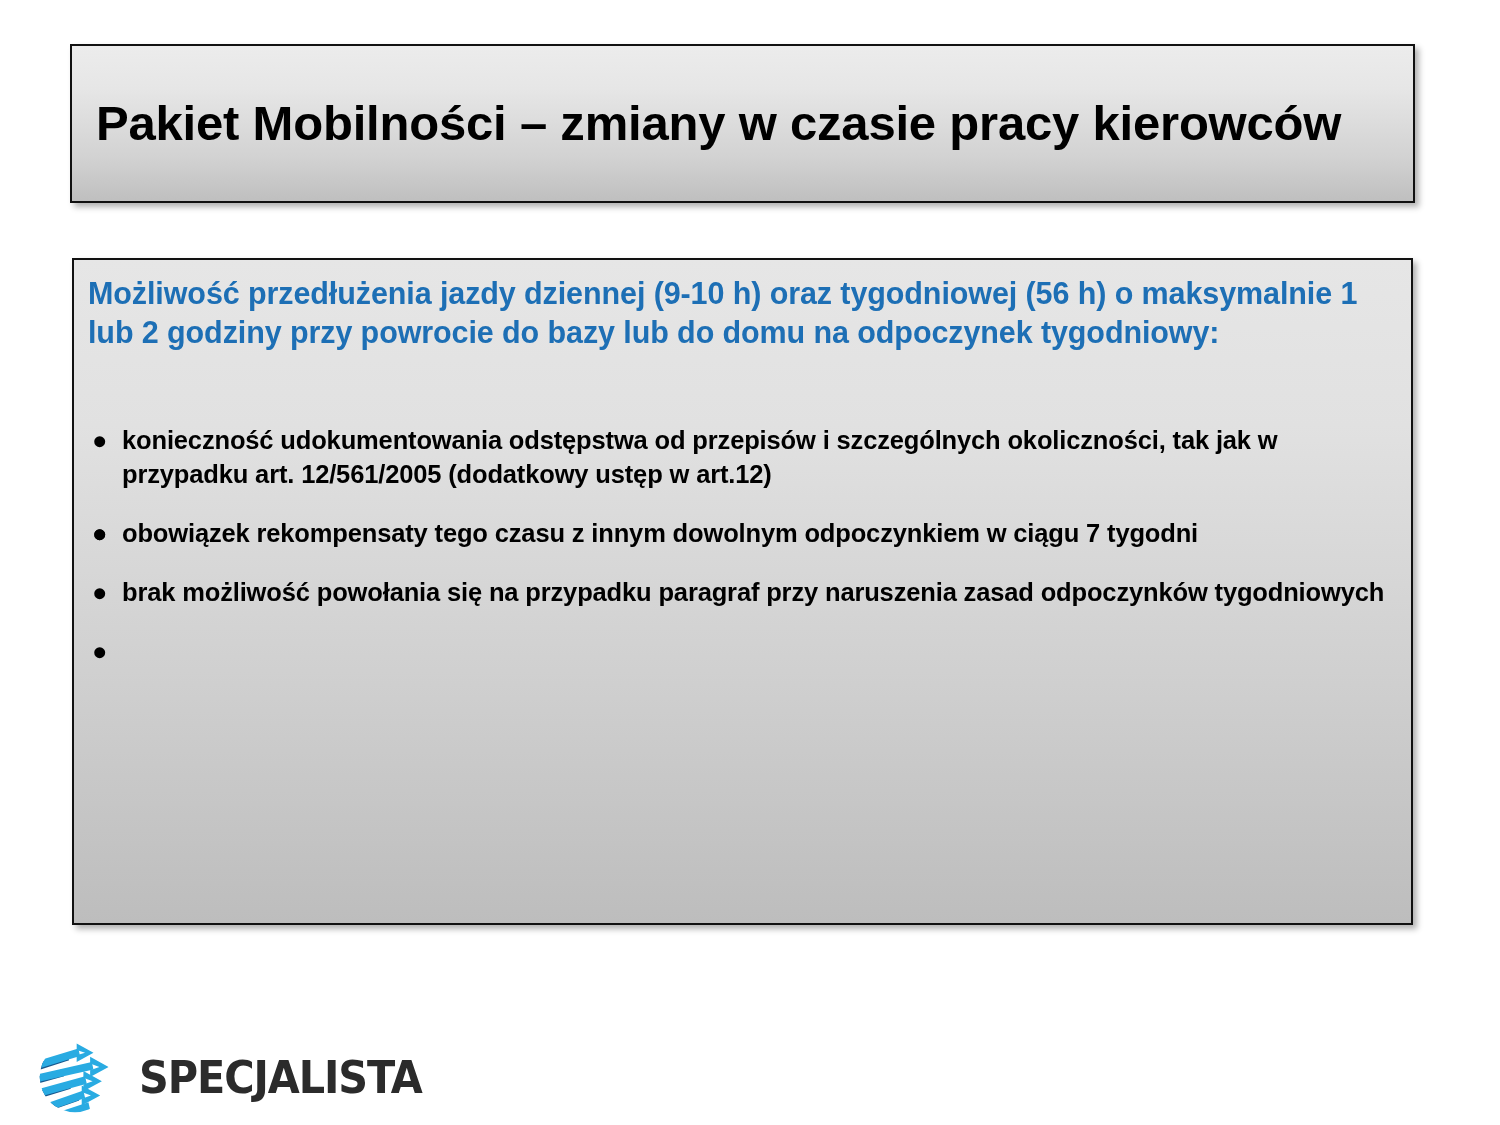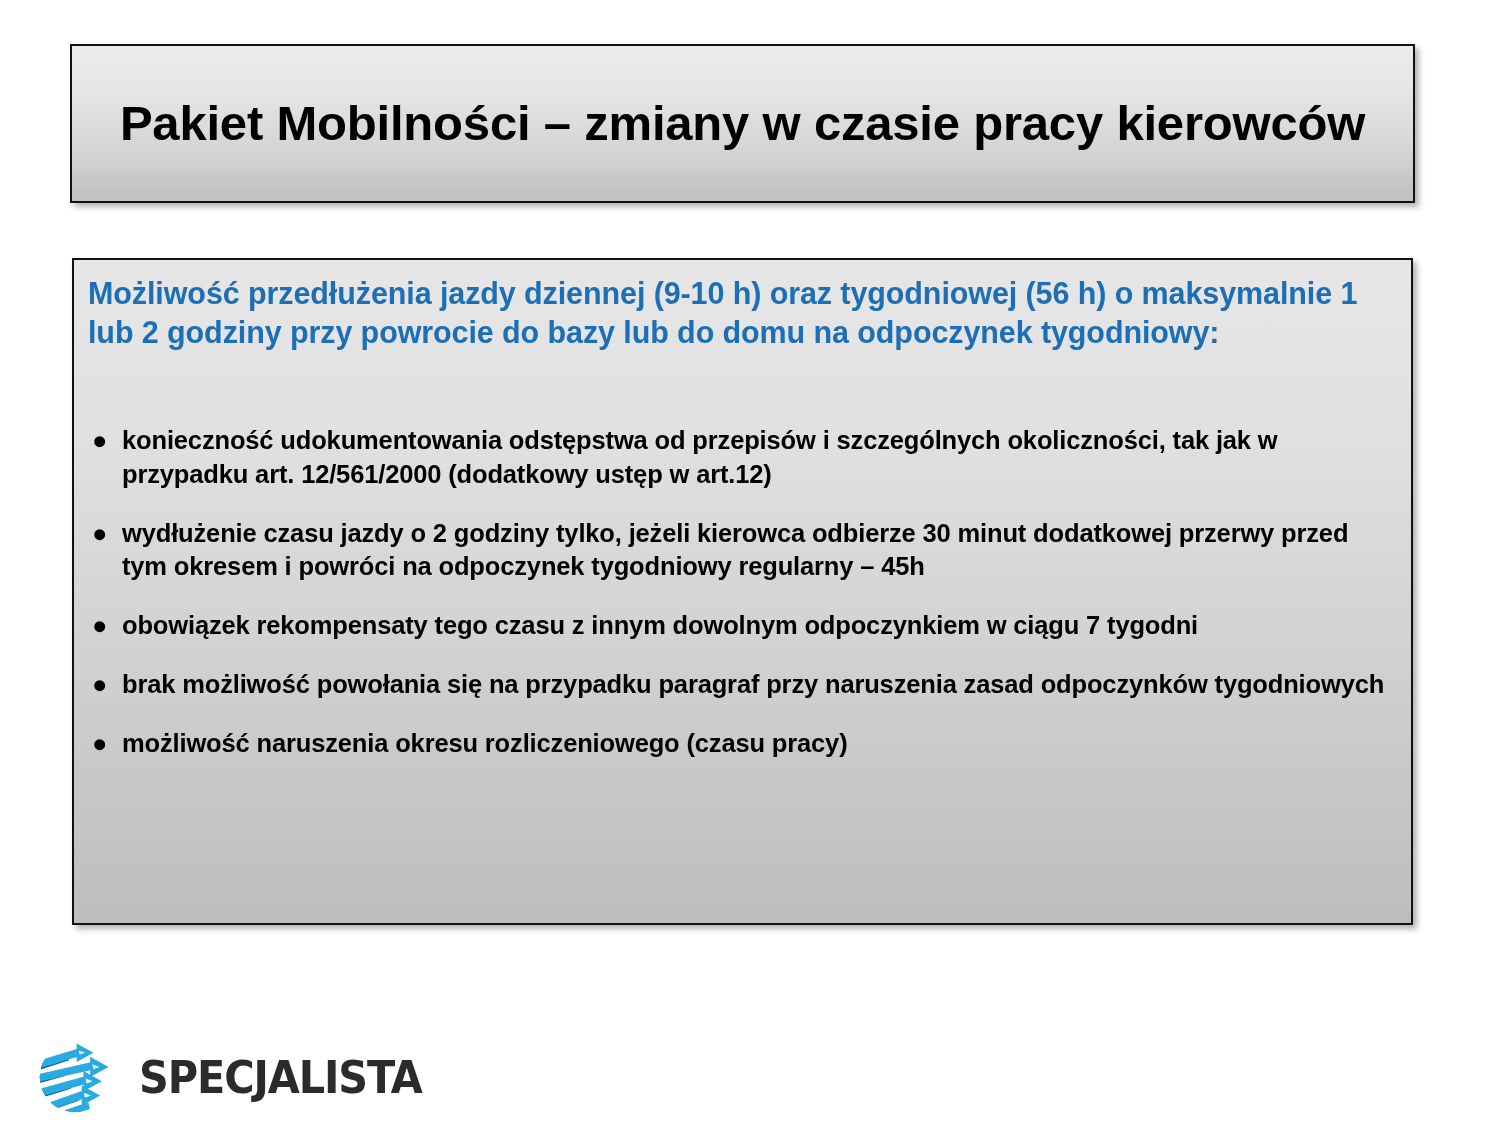--- a/index.html
+++ b/index.html
@@ -37,21 +37,20 @@
     box-shadow: 4px 4px 6px rgba(0,0,0,0.30);
     display: flex;
     align-items: center;
     justify-content: center;
     padding: 0 24px;
   }
   .title-text {
     font-size: 49px;
     font-weight: bold;
     color: #000000;
-    text-align: center;
     line-height: 1.22;
     letter-spacing: -0.2px;
     width: 100%;
   }
 
   
   .content-box {
     position: absolute;
     left: 72px;
     top: 258px;
@@ -139,37 +138,35 @@
   <div class="title-box">
     <div class="title-text">Pakiet Mobilności – zmiany w czasie pracy kierowców</div>
   </div>
 
   <div class="content-box">
     <p class="lead">Możliwość przedłużenia jazdy dziennej (9-10 h) oraz tygodniowej (56 h) o maksymalnie 1 lub 2 godziny przy powrocie  do bazy lub do domu na odpoczynek tygodniowy:</p>
 
     <ul class="bullet-list">
       <li>
         <span class="dot">●</span>
-        <span>konieczność udokumentowania odstępstwa od przepisów i szczególnych okoliczności, tak jak w przypadku art. 12/561/2000 (dodatkowy ustęp w art.12)</span>
+        <span>konieczność udokumentowania odstępstwa od przepisów i szczególnych okoliczności, tak jak w przypadku art. 12/561/2005 (dodatkowy ustęp w art.12)</span>
       </li>
       <li>
         <span class="dot">●</span>
-        <span>wydłużenie czasu jazdy o 2 godziny tylko, jeżeli kierowca odbierze 30 minut dodatkowej przerwy przed tym okresem i powróci na odpoczynek tygodniowy regularny – 45h</span>
       </li>
       <li>
         <span class="dot">●</span>
         <span>obowiązek rekompensaty tego czasu z innym dowolnym odpoczynkiem w ciągu 7 tygodni</span>
       </li>
       <li>
         <span class="dot">●</span>
         <span>brak możliwość powołania się na przypadku paragraf przy naruszenia zasad odpoczynków tygodniowych</span>
       </li>
       <li>
         <span class="dot">●</span>
-        <span>możliwość naruszenia okresu rozliczeniowego (czasu pracy)</span>
       </li>
     </ul>
   </div>
 
   <div class="logo">
     <span class="logo-globe">
       <svg viewBox="0 0 100 100" width="84" height="84" aria-hidden="true">
         <defs>
           <clipPath id="globeClip">
               <circle cx="50" cy="50" r="42"></circle>

